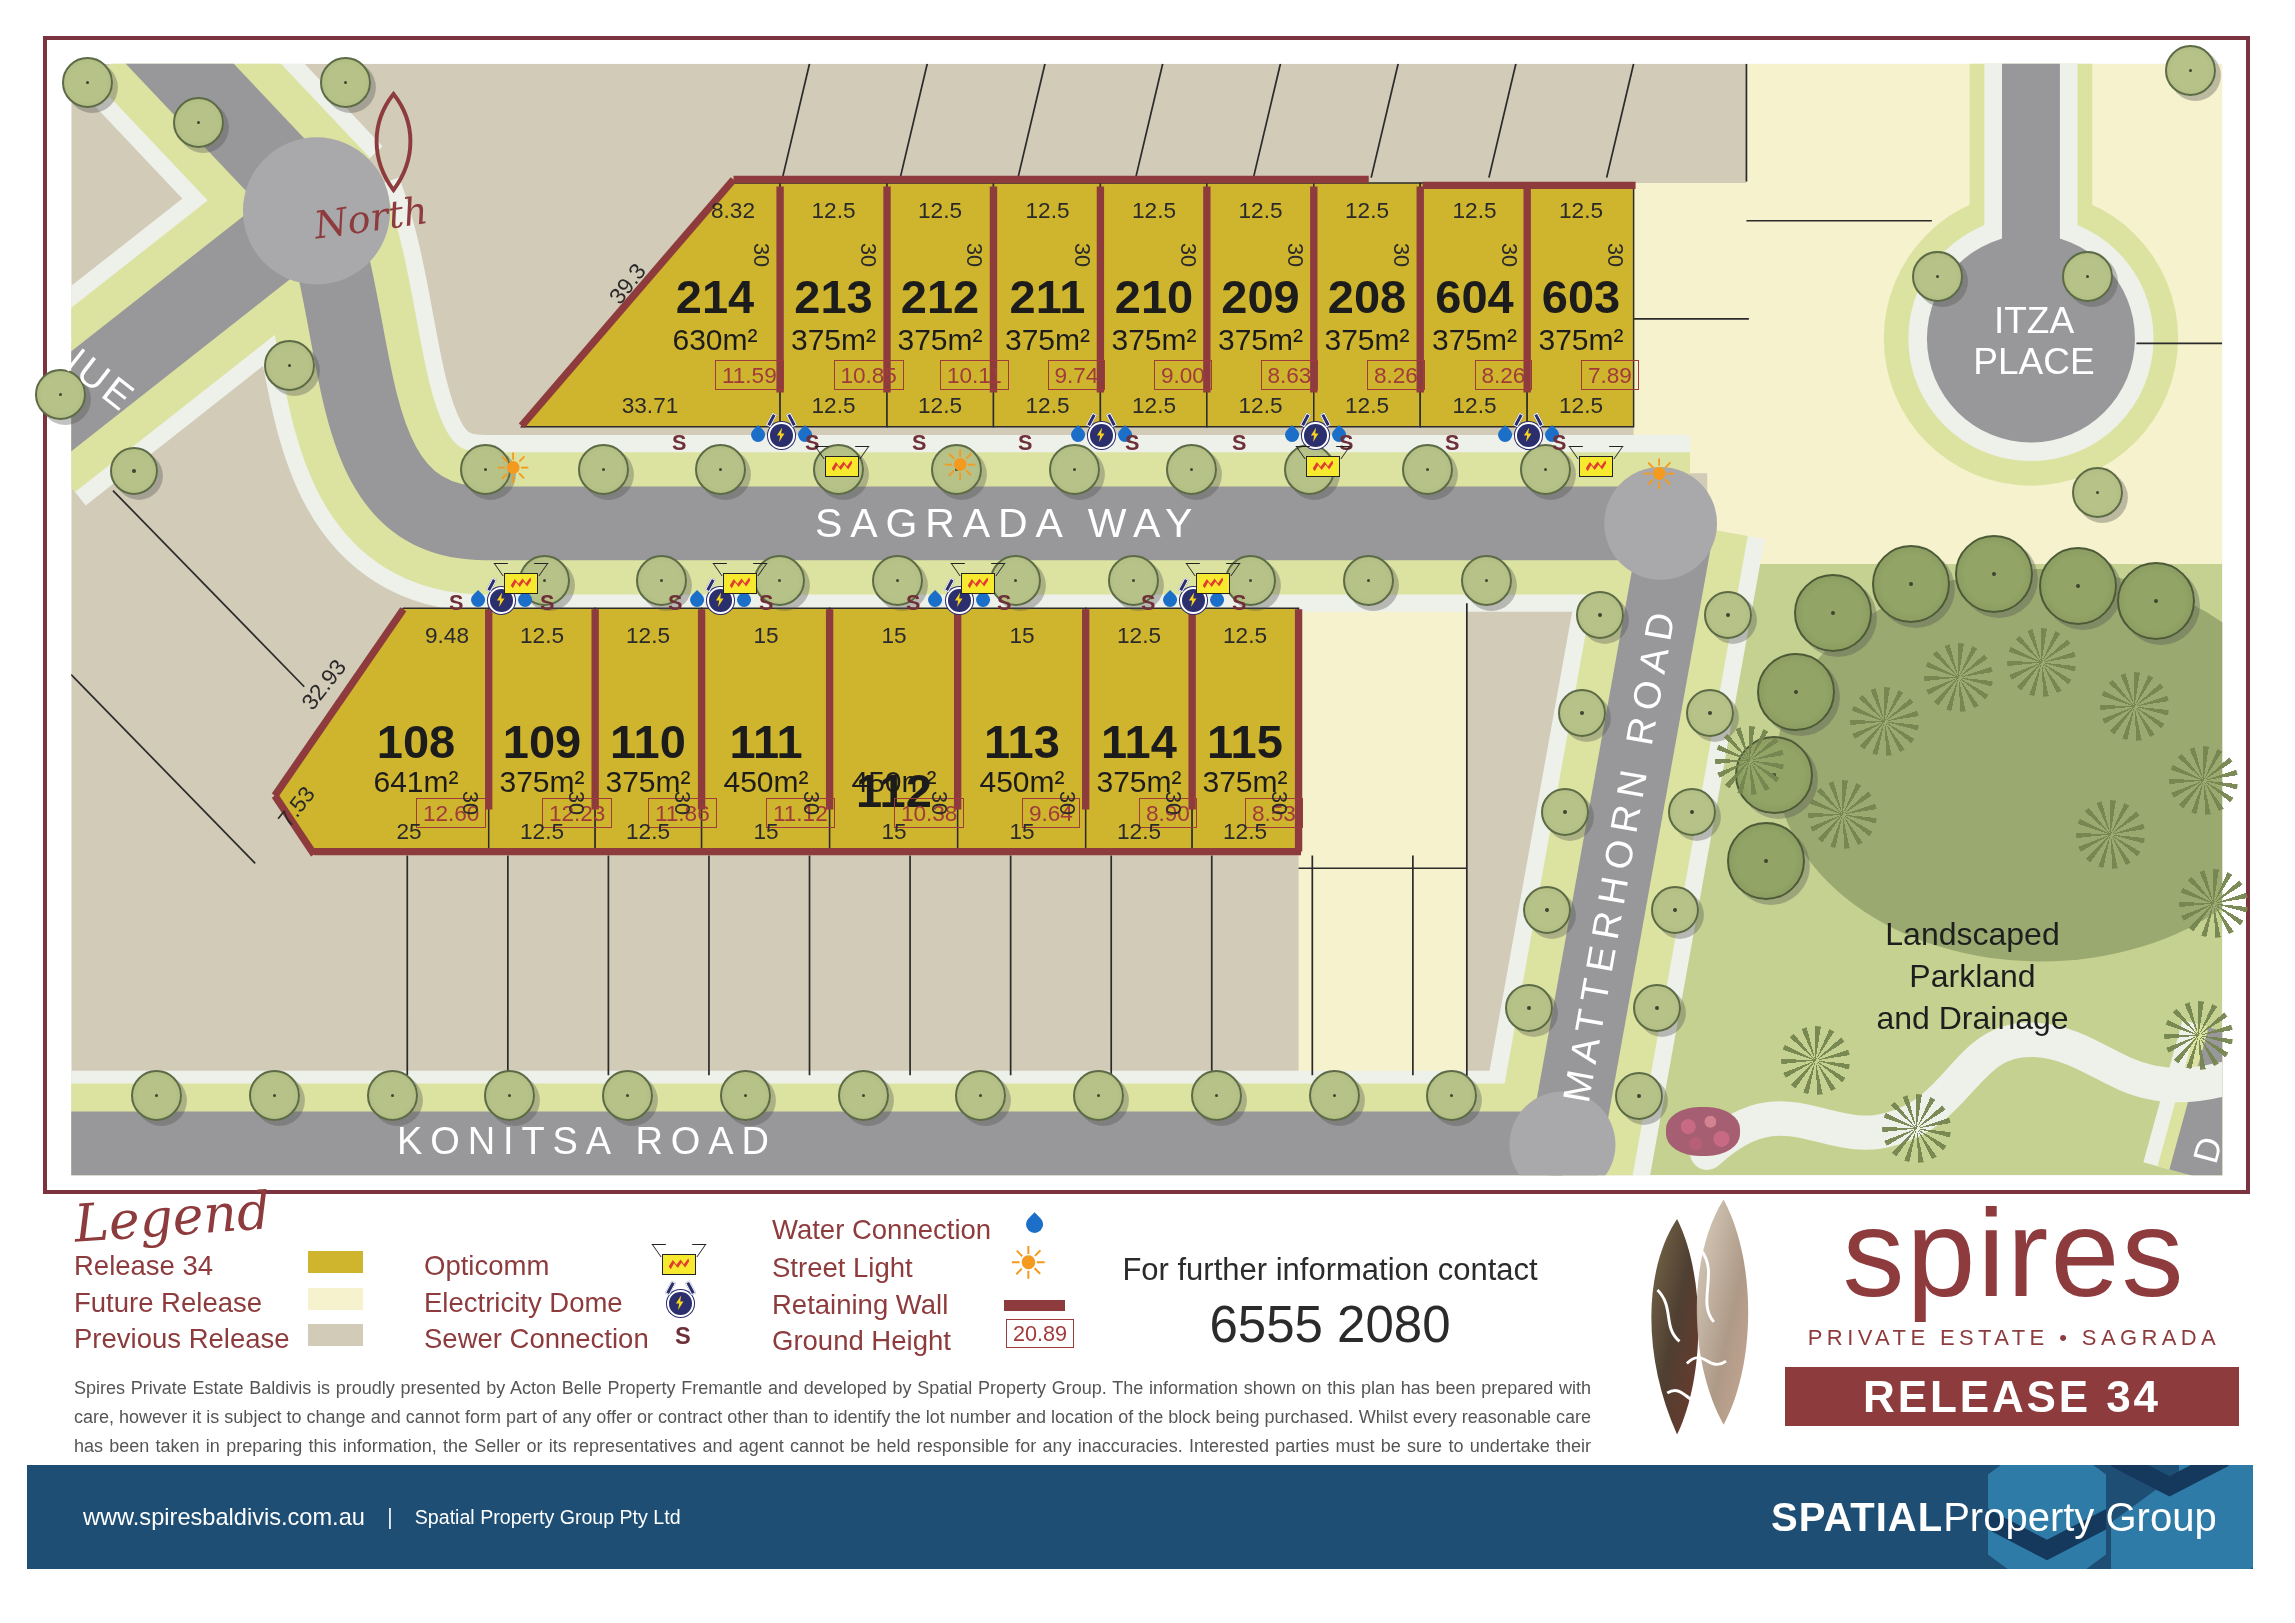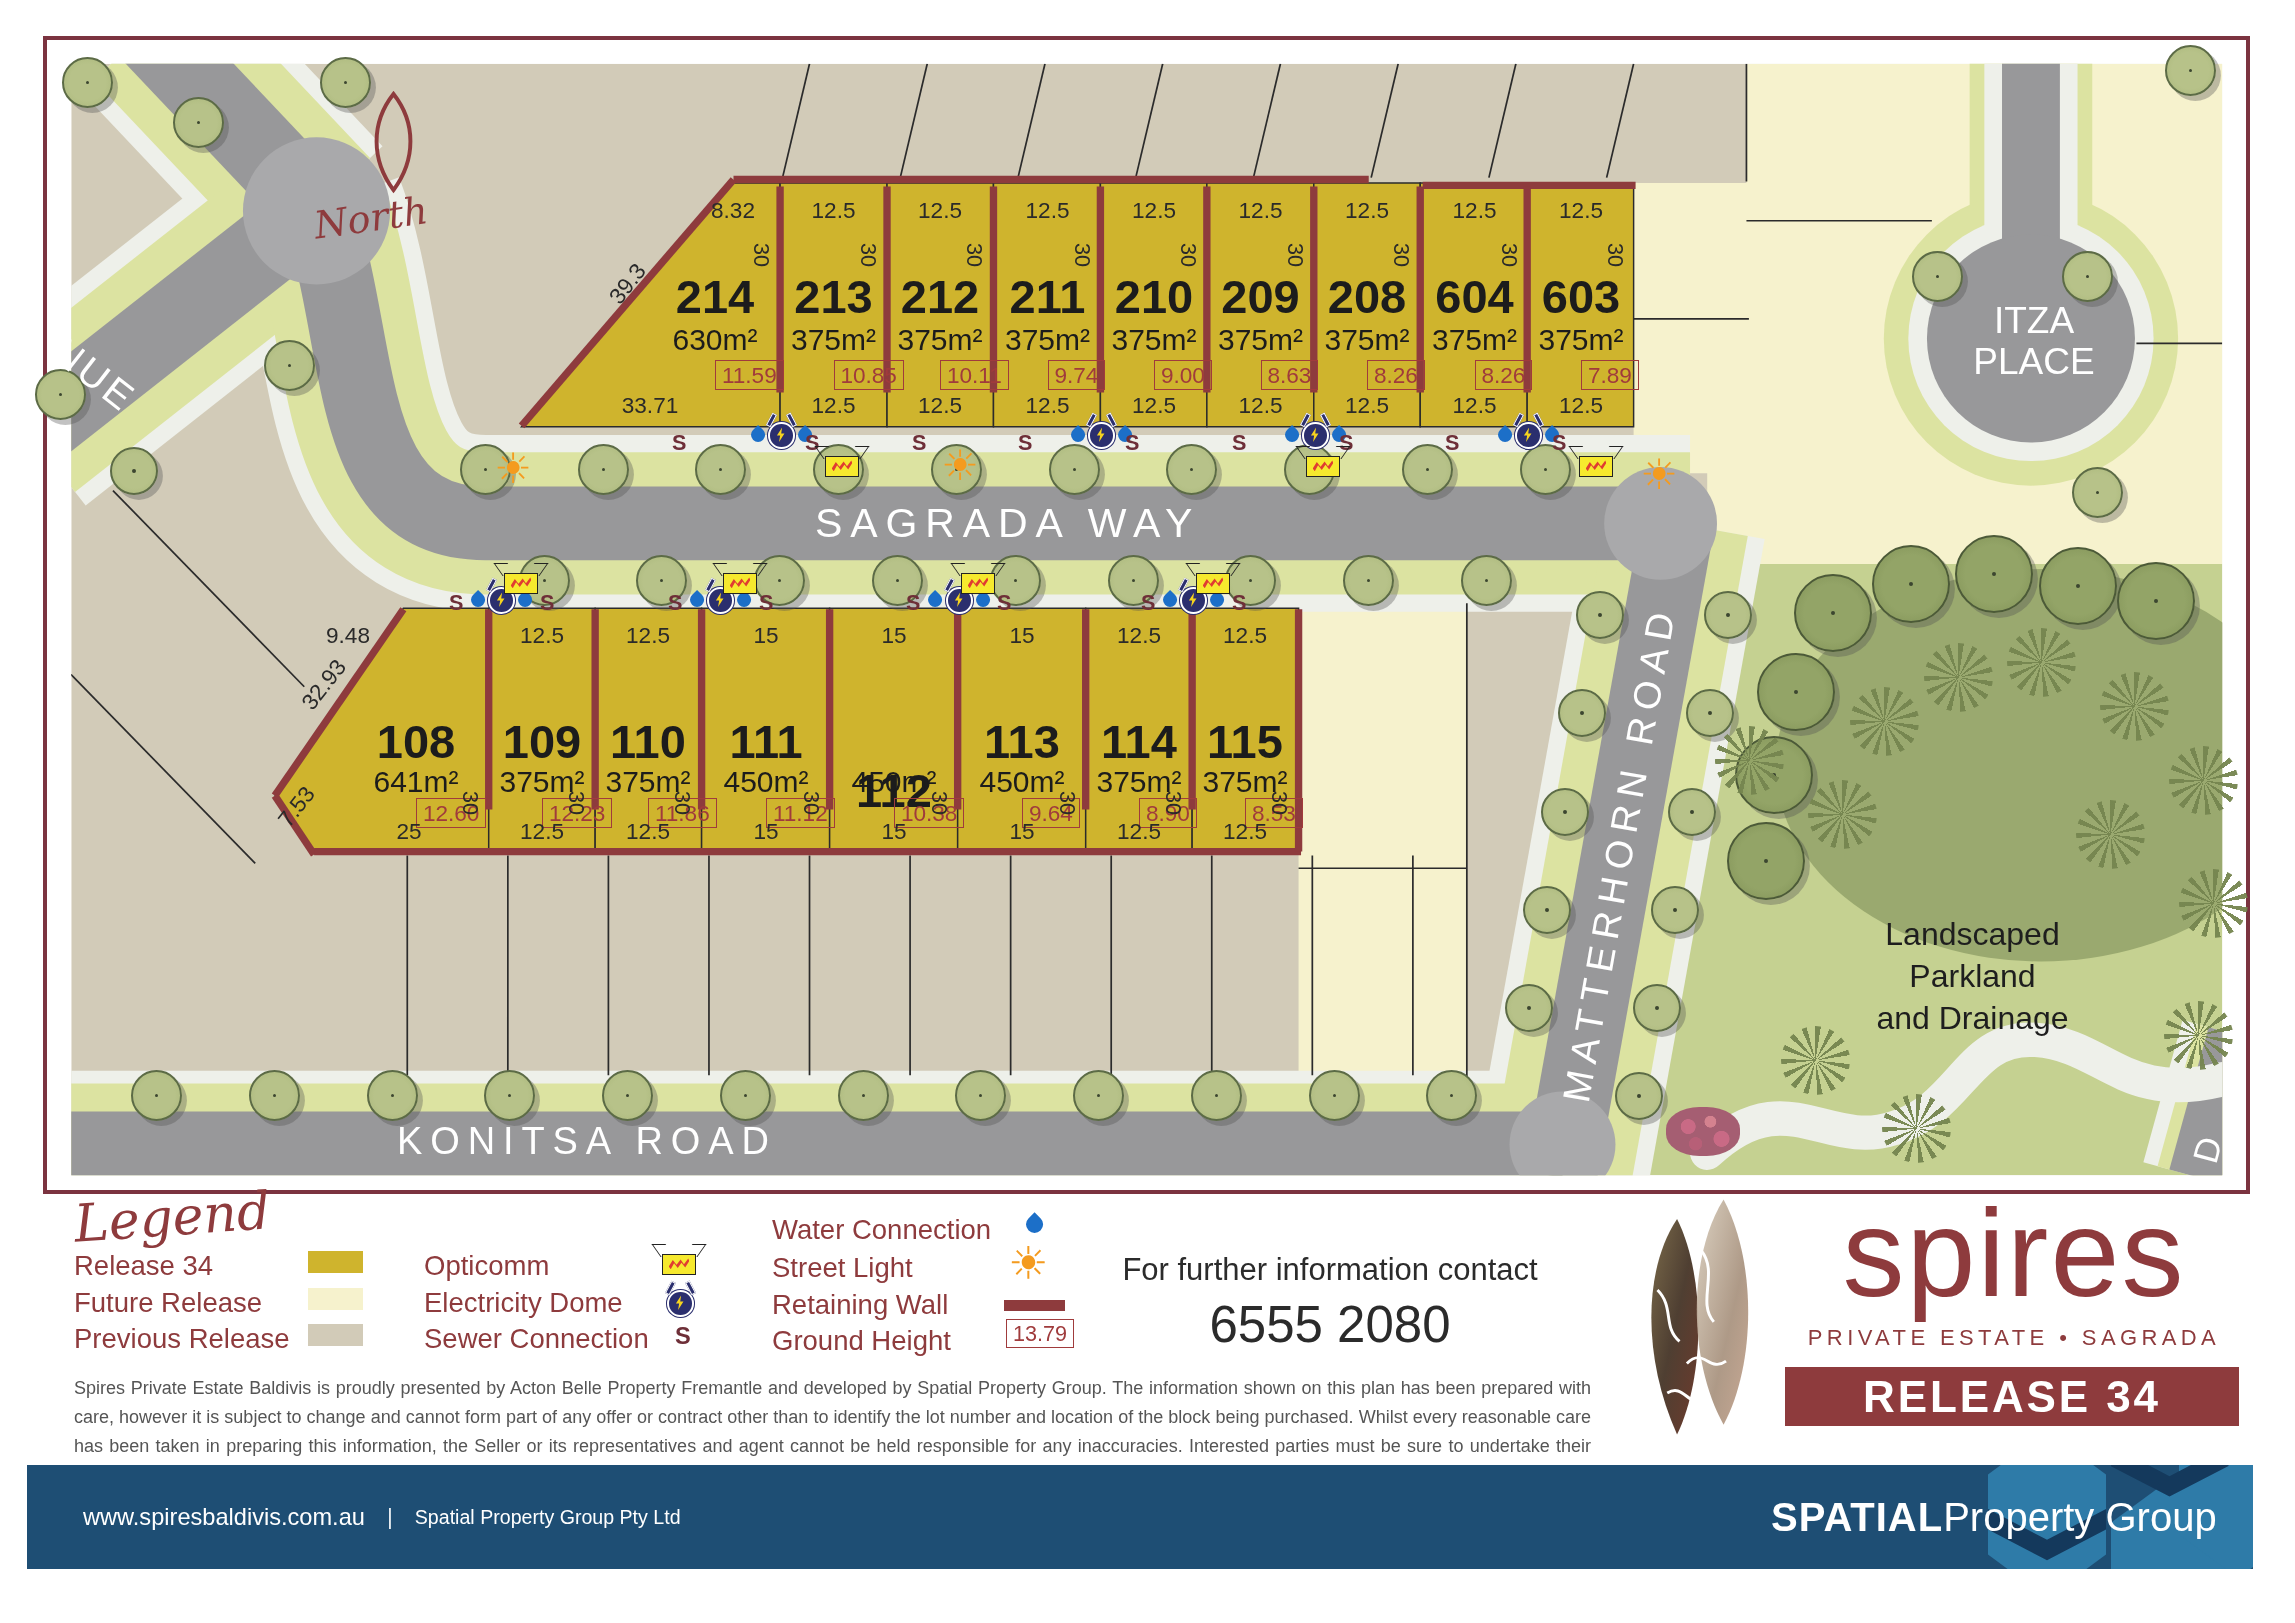--- a/index.html
+++ b/index.html
@@ -252,21 +252,21 @@
         <span class="dim front" style="left: 0px; width: 100%; text-align: center; top: 14.7px; transform: translateX(0px);">12.5</span>
         <span class="num" style="top: 86px; transform: translateX(0px);">603</span>
         <span class="area" style="top: 140px; transform: translateX(0px);">375m²</span>
         <span class="abs" style="left: 0px; width: 100%; text-align: center; top: 177px; transform: translateX(0px);">
           <span class="gh">7.89</span>
         </span>
         <span class="dim rear" style="left: 0px; width: 100%; text-align: center; bottom: 7.9px; transform: translateX(0px);">12.5</span>
         <span class="depth30" style="right: 6.9px; top: 59px;">30</span>
       </div>
       <div class="lot" style="left: 275px; top: 608px; width: 214px; height: 245px;">
-        <span class="dim front" style="left: 4px; width: 100%; top: 14.7px; transform: translateX(47px);">9.48</span>
+        <span class="dim front" style="left: 18px; width: 100%; text-align: center; top: 14.7px; transform: translateX(47px);">9.48</span>
         <span class="num" style="top: 106px; transform: translateX(34px);">108</span>
         <span class="area" style="top: 157px; transform: translateX(34px);">641m²</span>
         <span class="abs" style="left: 0px; width: 100%; text-align: center; top: 190px; transform: translateX(34px);">
           <span class="gh">12.60</span>
         </span>
         <span class="dim rear" style="left: 8px; width: 100%; text-align: center; bottom: 7.9px; transform: translateX(19px);">25</span>
         <span class="depth30" style="right: 6.9px; top: 182px;">30</span>
         <span class="dim side" style="left: 10%; top: 26%; transform: rotate(-52deg);">32.93</span>
         <span class="dim side2" style="left: 0%; top: 76%; transform: rotate(-52deg);">7.53</span>
       </div>
@@ -538,21 +538,21 @@
   <div class="sletter" style="left:675px;top:1323px;font-size:23.6px;">S</div>
 
   <div class="leg-label" style="left:772px;top:1214px;">Water Connection</div>
   <div class="leg-label" style="left:772px;top:1252px;">Street Light</div>
   <div class="leg-label" style="left:772px;top:1289px;">Retaining Wall</div>
   <div class="leg-label" style="left:772px;top:1325px;">Ground Height</div>
   <div class="drop" style="left:1026px;top:1216px;width:16.7px;height:16.7px;"></div>
   <div class="sun" style="left:1008px;top:1241px;font-size:45px;">☀</div>
   <div class="abs" style="left:1004px;top:1300px;width:61px;height:10.8px;background:#8e3b3d;"></div>
   <div class="abs" style="left:1006px;top:1319px;">
-    <span class="gh" style="font-size:21.6px;">13.79</span>
+    <span class="gh" style="font-size:21.6px;">20.89</span>
   </div>
 
   <div class="abs" style="left:1119px;top:1252px;width:422px;text-align:center;color:#2b2b2b;">
     <div style="font-size:31px;">For further information contact</div>
     <div style="font-size:51px;margin-top:7px;">6555 2080</div>
   </div>
 
   <div class="abs" style="left:74px;top:1374px;width:1517px;font-size:18px;line-height:1.6;color:#555;text-align:justify;">Spires Private Estate Baldivis is proudly presented by Acton Belle Property Fremantle and developed by Spatial Property Group. The information shown on this plan has been prepared with care, however it is subject to change and cannot form part of any offer or contract other than to identify the lot number and location of the block being purchased. Whilst every reasonable care has been taken in preparing this information, the Seller or its representatives and agent cannot be held responsible for any inaccuracies. Interested parties must be sure to undertake their own independent enquiries. Lot information is subject to survey and Titles Office approval. Prices are subject to change without notice.</div>
 
   <svg class="abs" style="left:1628px;top:1197px;" width="152" height="240" viewBox="0 0 310 490">

